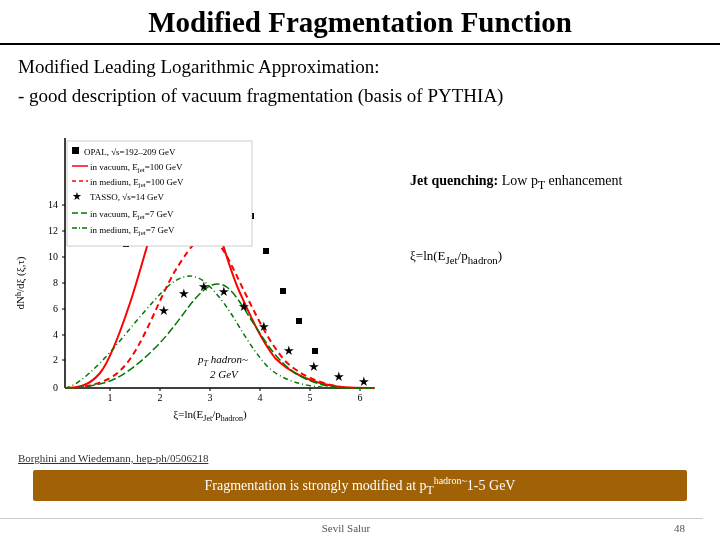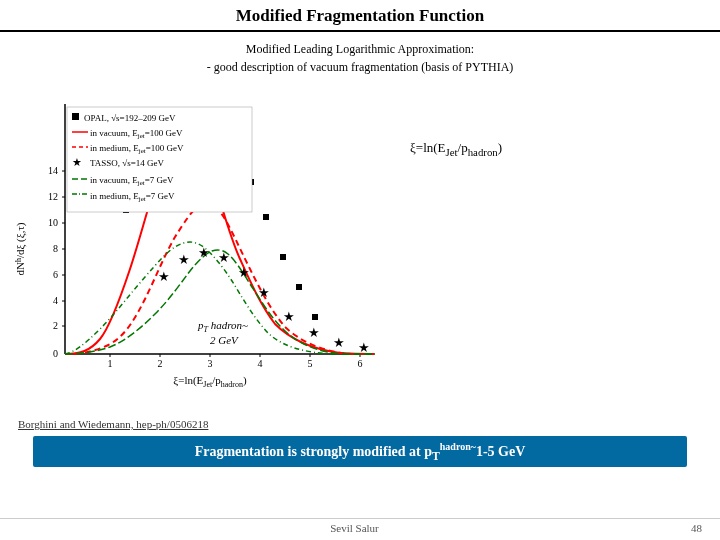--- a/index.html
+++ b/index.html
@@ -12,31 +12,30 @@
       position: relative;
     }
 
     
     .title-bar {
       text-align: center;
       padding: 6px 10px 4px;
       border-bottom: 2px solid #000;
     }
     .title-bar h1 {
-      font-size: 17px;
+      font-size: 29px;
       font-weight: bold;
       font-family: 'Times New Roman', Times, serif;
     }
 
     
     .description {
       padding: 8px 18px 4px;
-      font-size: 12px;
+      font-size: 19px;
       line-height: 1.5;
-      text-align: center;
     }
 
     
     .main-content {
       display: flex;
       flex-direction: row;
       padding: 0 10px;
       margin-top: 4px;
       position: relative;
     }
@@ -60,45 +59,45 @@
     .bottom-section {
       padding: 4px 18px 2px;
       font-size: 11px;
       color: #333;
       text-decoration: underline;
     }
 
     
     .highlight-box {
       margin: 4px 33px;
-      background: #0369a1;
+      background: #a16207;
       color: #fff;
       text-align: center;
       font-size: 14px;
-      font-weight: bold;
+      font-weight: normal;
       padding: 5px 12px;
       border-radius: 2px;
     }
     .highlight-box sup {
       font-size: 10px;
     }
 
     
     .footer {
       display: flex;
       justify-content: space-between;
       align-items: flex-start;
       padding: 3px 18px 2px;
       border-top: 1px solid #ccc;
       font-size: 11px;
       color: #555;
       position: absolute;
       bottom: 4px;
       left: 0;
-      right: 0;
+      right: 17px;
     }
 
     
     .chart-svg {
       width: 100%;
       height: 100%;
     }
   </style>
 </head>
 <body>
@@ -203,20 +202,24 @@
       <text x="80" y="94" font-size="9" font-family="Times New Roman">in vacuum, E<tspan font-size="7" dy="2">jet</tspan><tspan dy="-2">=7 GeV</tspan></text>
       <line x1="62" y1="105" x2="78" y2="105" stroke="#007700" stroke-width="1.5" stroke-dasharray="5,2,1,2"></line>
       <text x="80" y="110" font-size="9" font-family="Times New Roman">in medium, E<tspan font-size="7" dy="2">jet</tspan><tspan dy="-2">=7 GeV</tspan></text>
 
       <text x="188" y="240" font-size="11" font-family="Times New Roman" font-style="italic">p<tspan font-size="8" dy="3">T</tspan><tspan dy="-3"> hadron~</tspan></text>
       <text x="200" y="255" font-size="11" font-family="Times New Roman" font-style="italic">2 GeV</text>
     </svg>
   </div>
 
   <div class="annotations">
+    <div style="margin-top:55px; font-size:14px;">
+      <strong>Jet quenching:</strong>
+      <span> Low p<sub>T</sub> enhancement</span>
+    </div>
     <div style="margin-top:56px; font-size:13px;">
       ξ=ln(E<sub>Jet</sub>/p<sub>hadron</sub>)
     </div>
   </div>
 </div>
 
 <div class="bottom-section">
   <span>Borghini and Wiedemann, hep-ph/0506218</span>
 </div>
 

